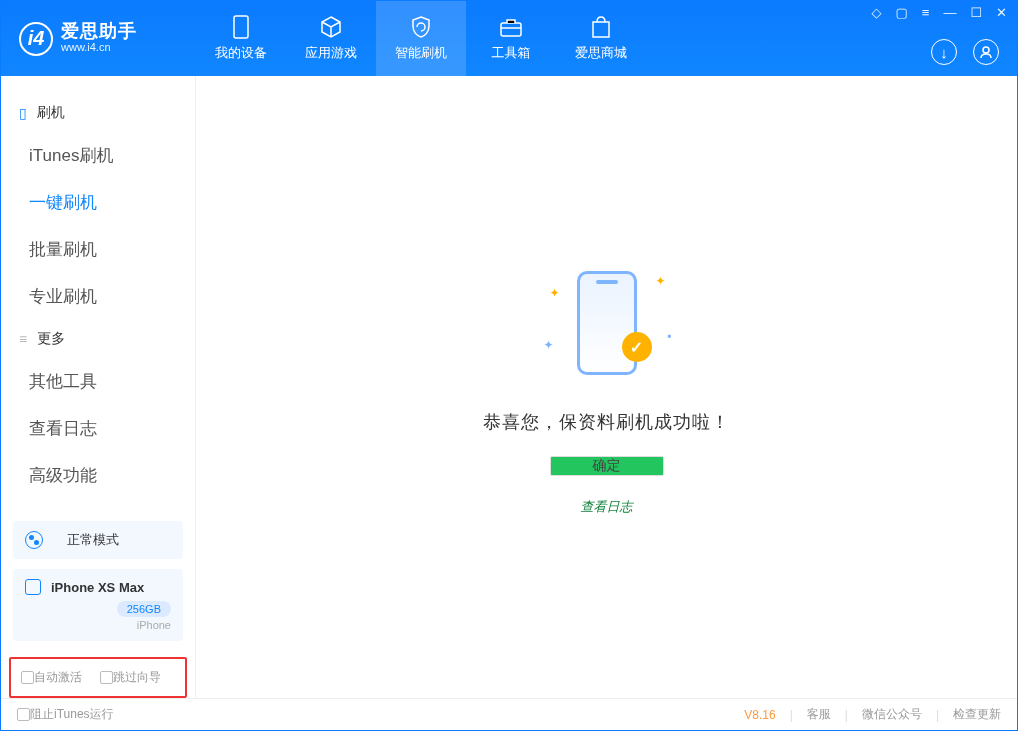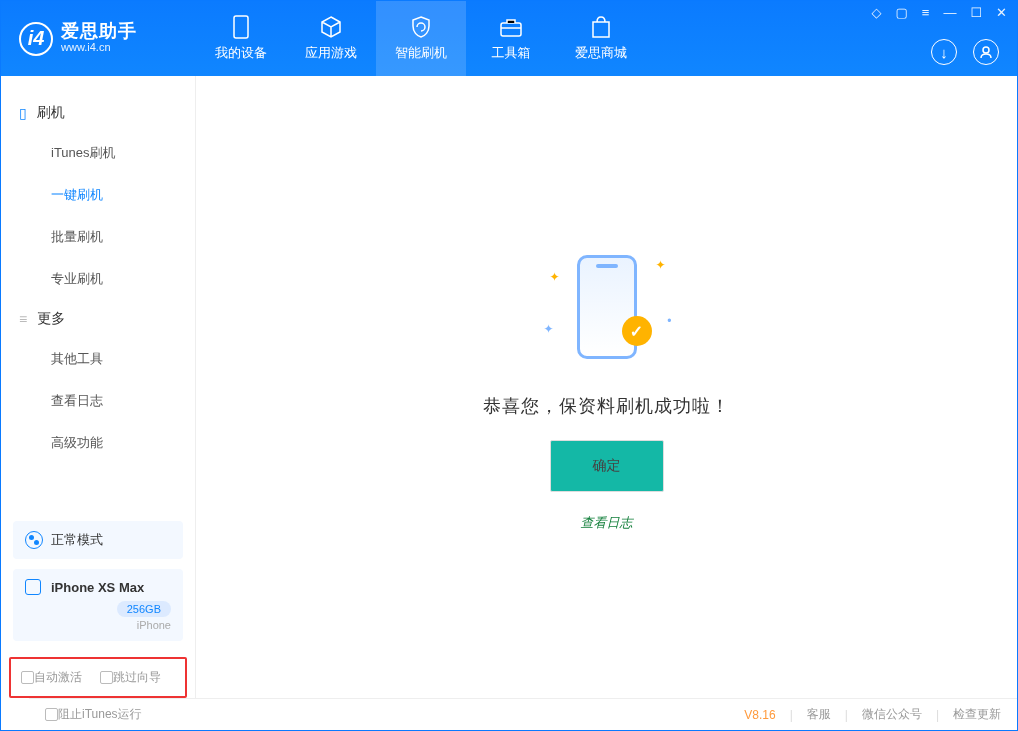--- a/index.html
+++ b/index.html
@@ -21,25 +21,25 @@
 .win-controls-top { position: absolute; top: 4px; right: 10px; display: flex; gap: 14px; font-size: 13px; }
 .win-controls-top span { cursor: pointer; opacity: .9; }
 .win-controls-mid { position: absolute; top: 38px; right: 18px; display: flex; gap: 16px; }
 .circle-btn { width: 26px; height: 26px; border: 1.5px solid #fff; border-radius: 50%; display: flex; align-items: center; justify-content: center; cursor: pointer; font-size: 15px; }
 
 
 .body { display: flex; height: calc(100% - 75px - 32px); }
 .sidebar { width: 195px; border-right: 1px solid #eee; display: flex; flex-direction: column; padding-top: 18px; }
 .side-section-title { display: flex; align-items: center; gap: 10px; padding: 10px 18px; font-size: 14px; color: #333; }
 .side-section-title .sicon { color: #1086ff; font-size: 14px; }
-.side-item { padding: 12px 18px 12px 50px; font-size: 13px; color: #555; cursor: pointer; }
+.side-item { padding: 12px 18px 12px 28px; font-size: 17px; color: #555; cursor: pointer; }
 .side-item.active { color: #1086ff; }
 
 .device-boxes { margin-top: auto; padding: 0 12px 10px; }
-.mode-box { background: #f3f8ff; border-radius: 4px; padding: 10px 12px; display: flex; align-items: center; gap: 8px; margin-bottom: 10px; }
+.mode-box { background: #f3f8ff; border-radius: 4px; padding: 10px 12px; display: flex; align-items: center; gap: 24px; margin-bottom: 10px; }
 .mode-box .micon { width: 18px; height: 18px; border: 1.5px solid #1086ff; border-radius: 50%; position: relative; }
 .mode-box .micon::before, .mode-box .micon::after { content: ""; position: absolute; background: #1086ff; border-radius: 50%; }
 .mode-box .micon::before { width: 5px; height: 5px; left: 3px; top: 3px; }
 .mode-box .micon::after { width: 5px; height: 5px; right: 3px; bottom: 3px; }
 .device-box { background: #f3f8ff; border-radius: 4px; padding: 10px 12px; text-align: right; }
 .device-box .dtop { display: flex; align-items: center; gap: 10px; }
 .dicon { width: 16px; height: 16px; border: 1.5px solid #1086ff; border-radius: 3px; }
 .dname { font-size: 13px; color: #333; font-weight: bold; }
 .dcap { display: inline-block; margin: 6px 0 2px 26px; background: #dceaff; color: #1086ff; font-size: 11px; padding: 2px 10px; border-radius: 10px; }
 .dtype { margin-left: 26px; font-size: 11px; color: #aaa; }
@@ -54,25 +54,25 @@
 .phone-body { width: 60px; height: 104px; border: 3px solid #7fb5ff; border-radius: 10px; background: linear-gradient(to bottom,#eaf3ff,#fff); position: relative; }
 .phone-body::before { content: ""; position: absolute; top: 6px; left: 50%; transform: translateX(-50%); width: 22px; height: 4px; background: #7fb5ff; border-radius: 3px; }
 .check-badge { position: absolute; right: 20px; bottom: 26px; width: 30px; height: 30px; background: #ffb300; border-radius: 50%; display: flex; align-items: center; justify-content: center; color: #fff; font-size: 16px; font-weight: bold; }
 .spark { position: absolute; font-size: 12px; color: #ffb300; }
 .spark.s1 { left: 8px; top: 28px; }
 .spark.s2 { left: 2px; bottom: 36px; color: #7fb5ff; }
 .spark.s3 { right: 6px; top: 16px; }
 .spark.s4 { right: 0; bottom: 44px; color: #7fb5ff; }
 
 .success-text { font-size: 18px; color: #333; letter-spacing: 1px; }
-.ok-btn { border: 1px solid #ddd; background: #14b8a6; padding: 16px 42px; font-size: 14px; color: #444; cursor: pointer; border-radius: 2px; }
+.ok-btn { border: 1px solid #ddd; background: #22c55e; padding: 0 42px; font-size: 14px; color: #444; cursor: pointer; border-radius: 2px; }
 .log-link { font-size: 13px; color: #15803d; cursor: pointer; font-style: italic; }
 
 
-.footer { height: 32px; border-top: 1px solid #eee; display: flex; align-items: center; padding: 0 16px; font-size: 12px; color: #aaa; margin-left: 28px; }
+.footer { height: 32px; border-top: 1px solid #eee; display: flex; align-items: center; padding: 0 16px; font-size: 12px; color: #aaa; }
 .footer .right { margin-left: auto; display: flex; align-items: center; gap: 14px; }
 .footer .right a { color: #999; cursor: pointer; }
 .footer .sep { color: #ddd; }
 </style>
 </head>
 <body>
 
 <div class="header">
   <div class="logo-area">
     <div class="logo-icon">i4</div>

